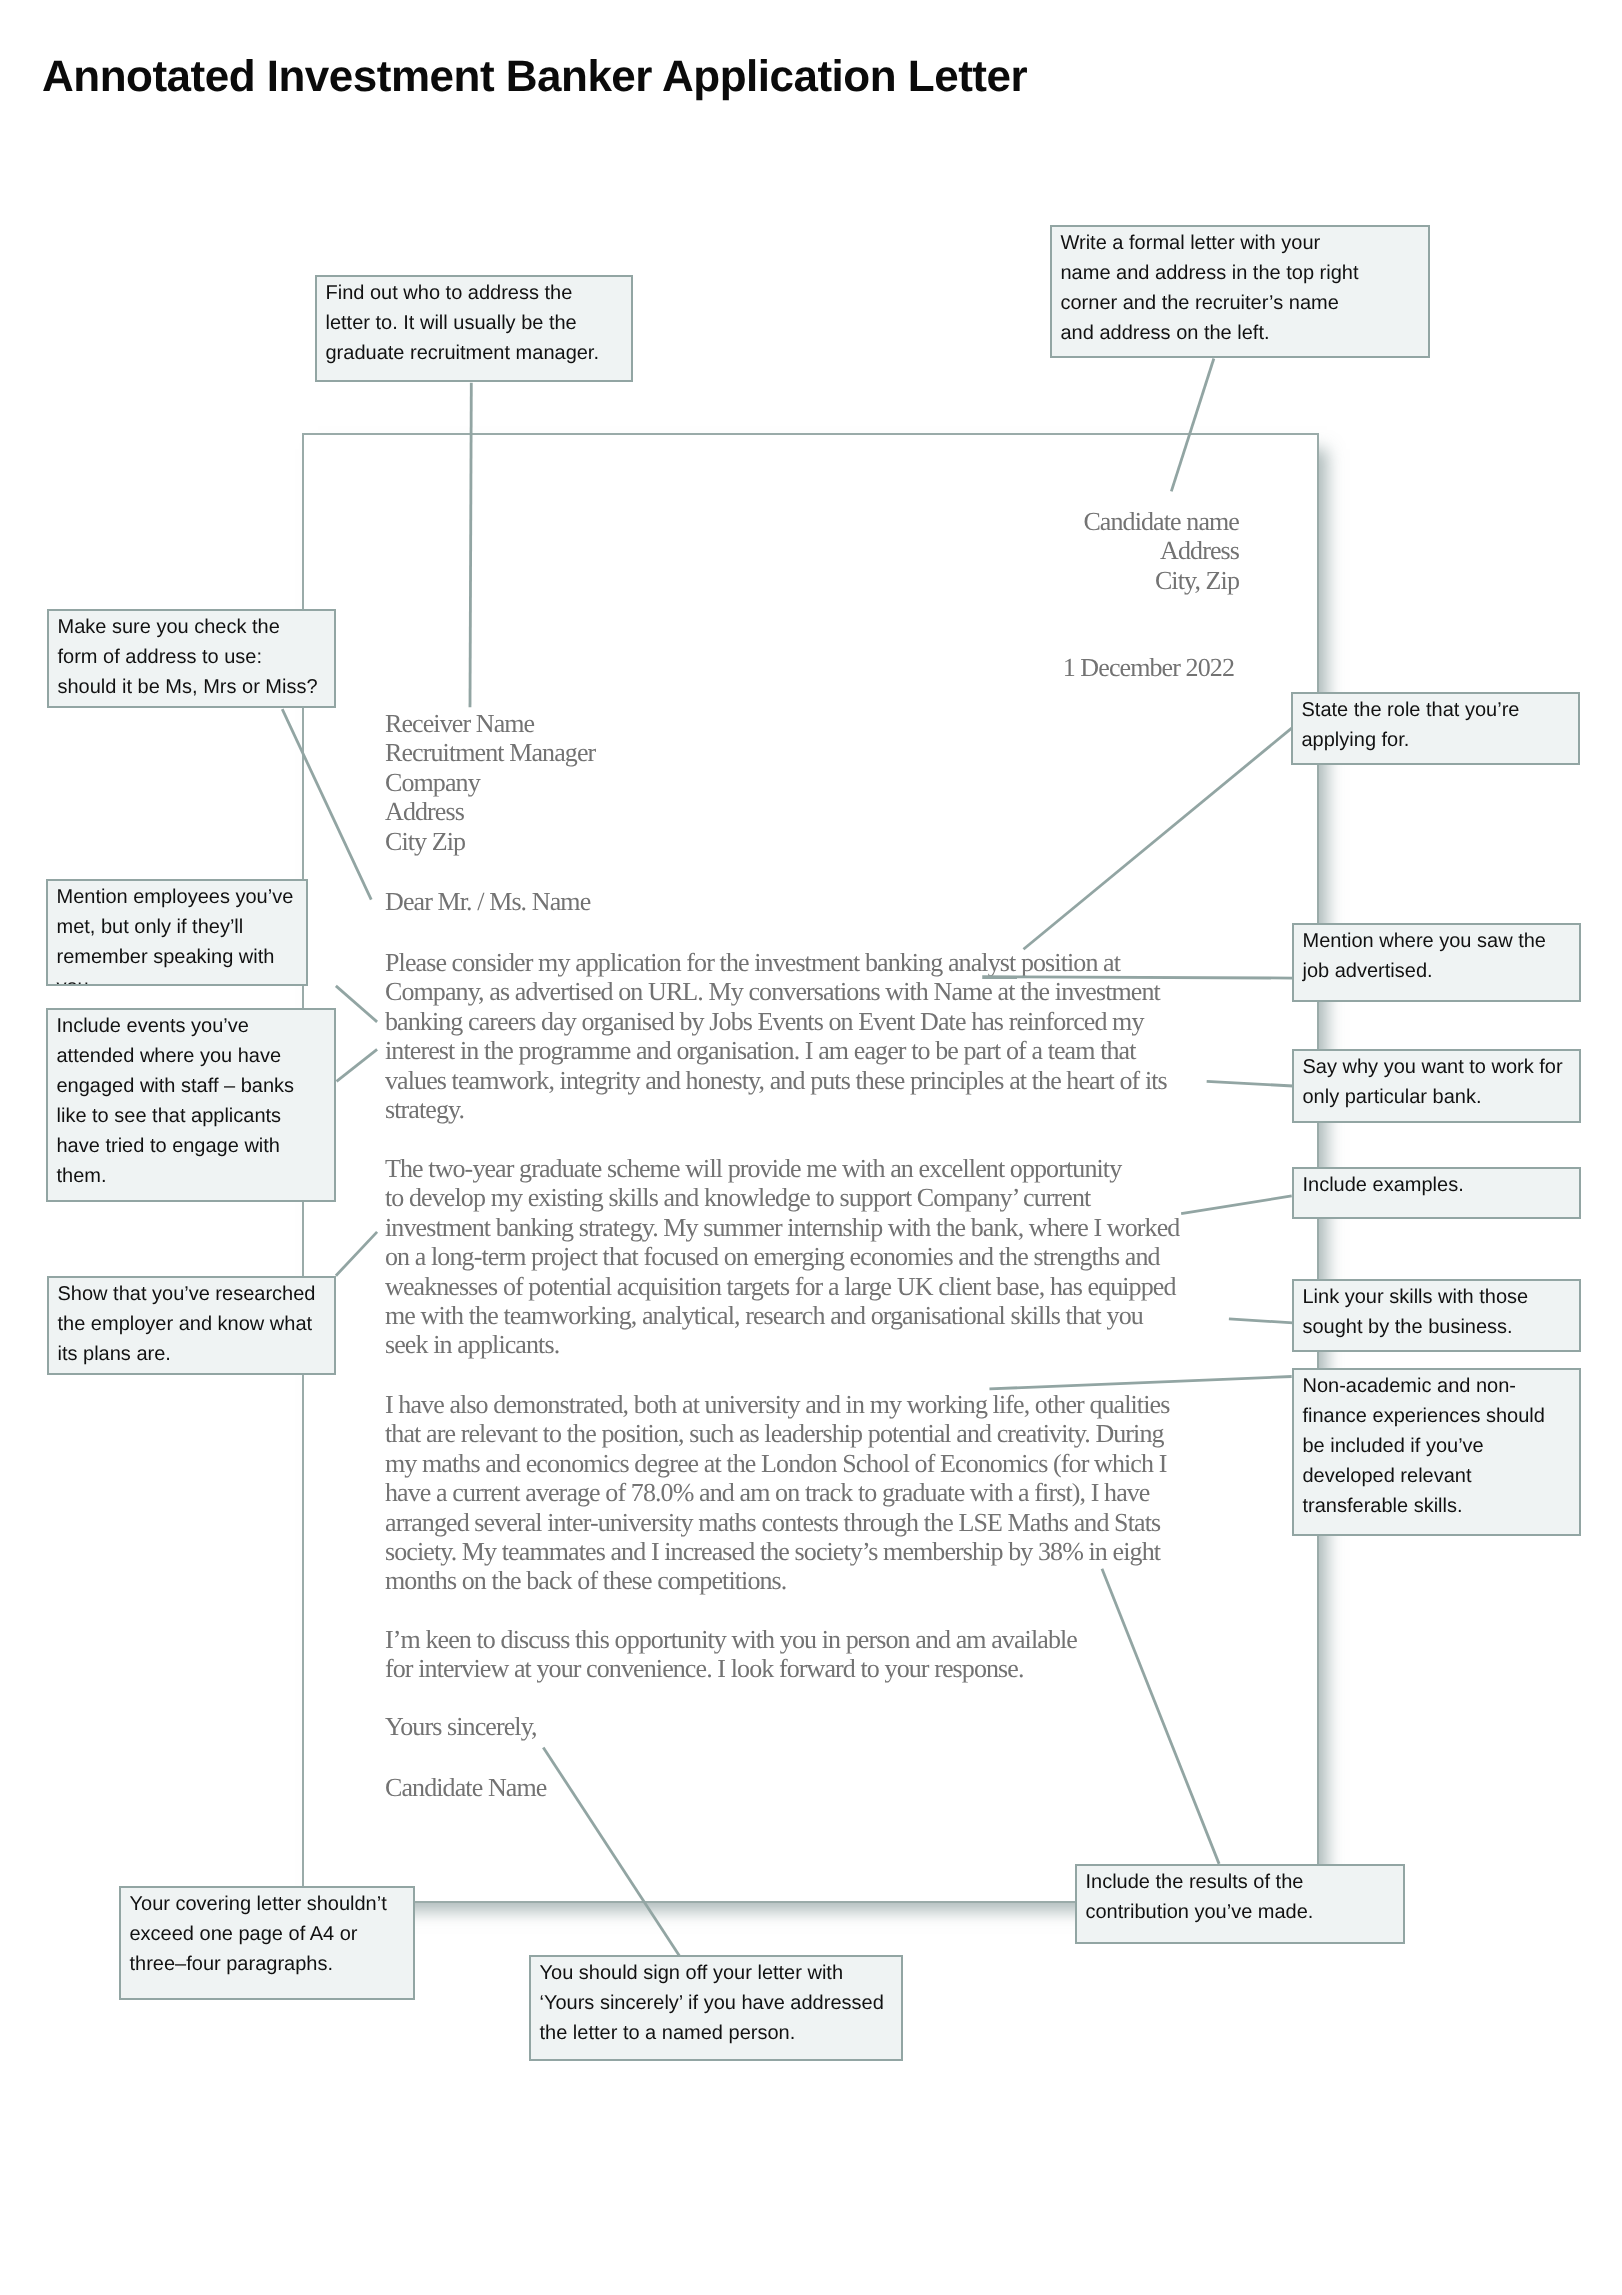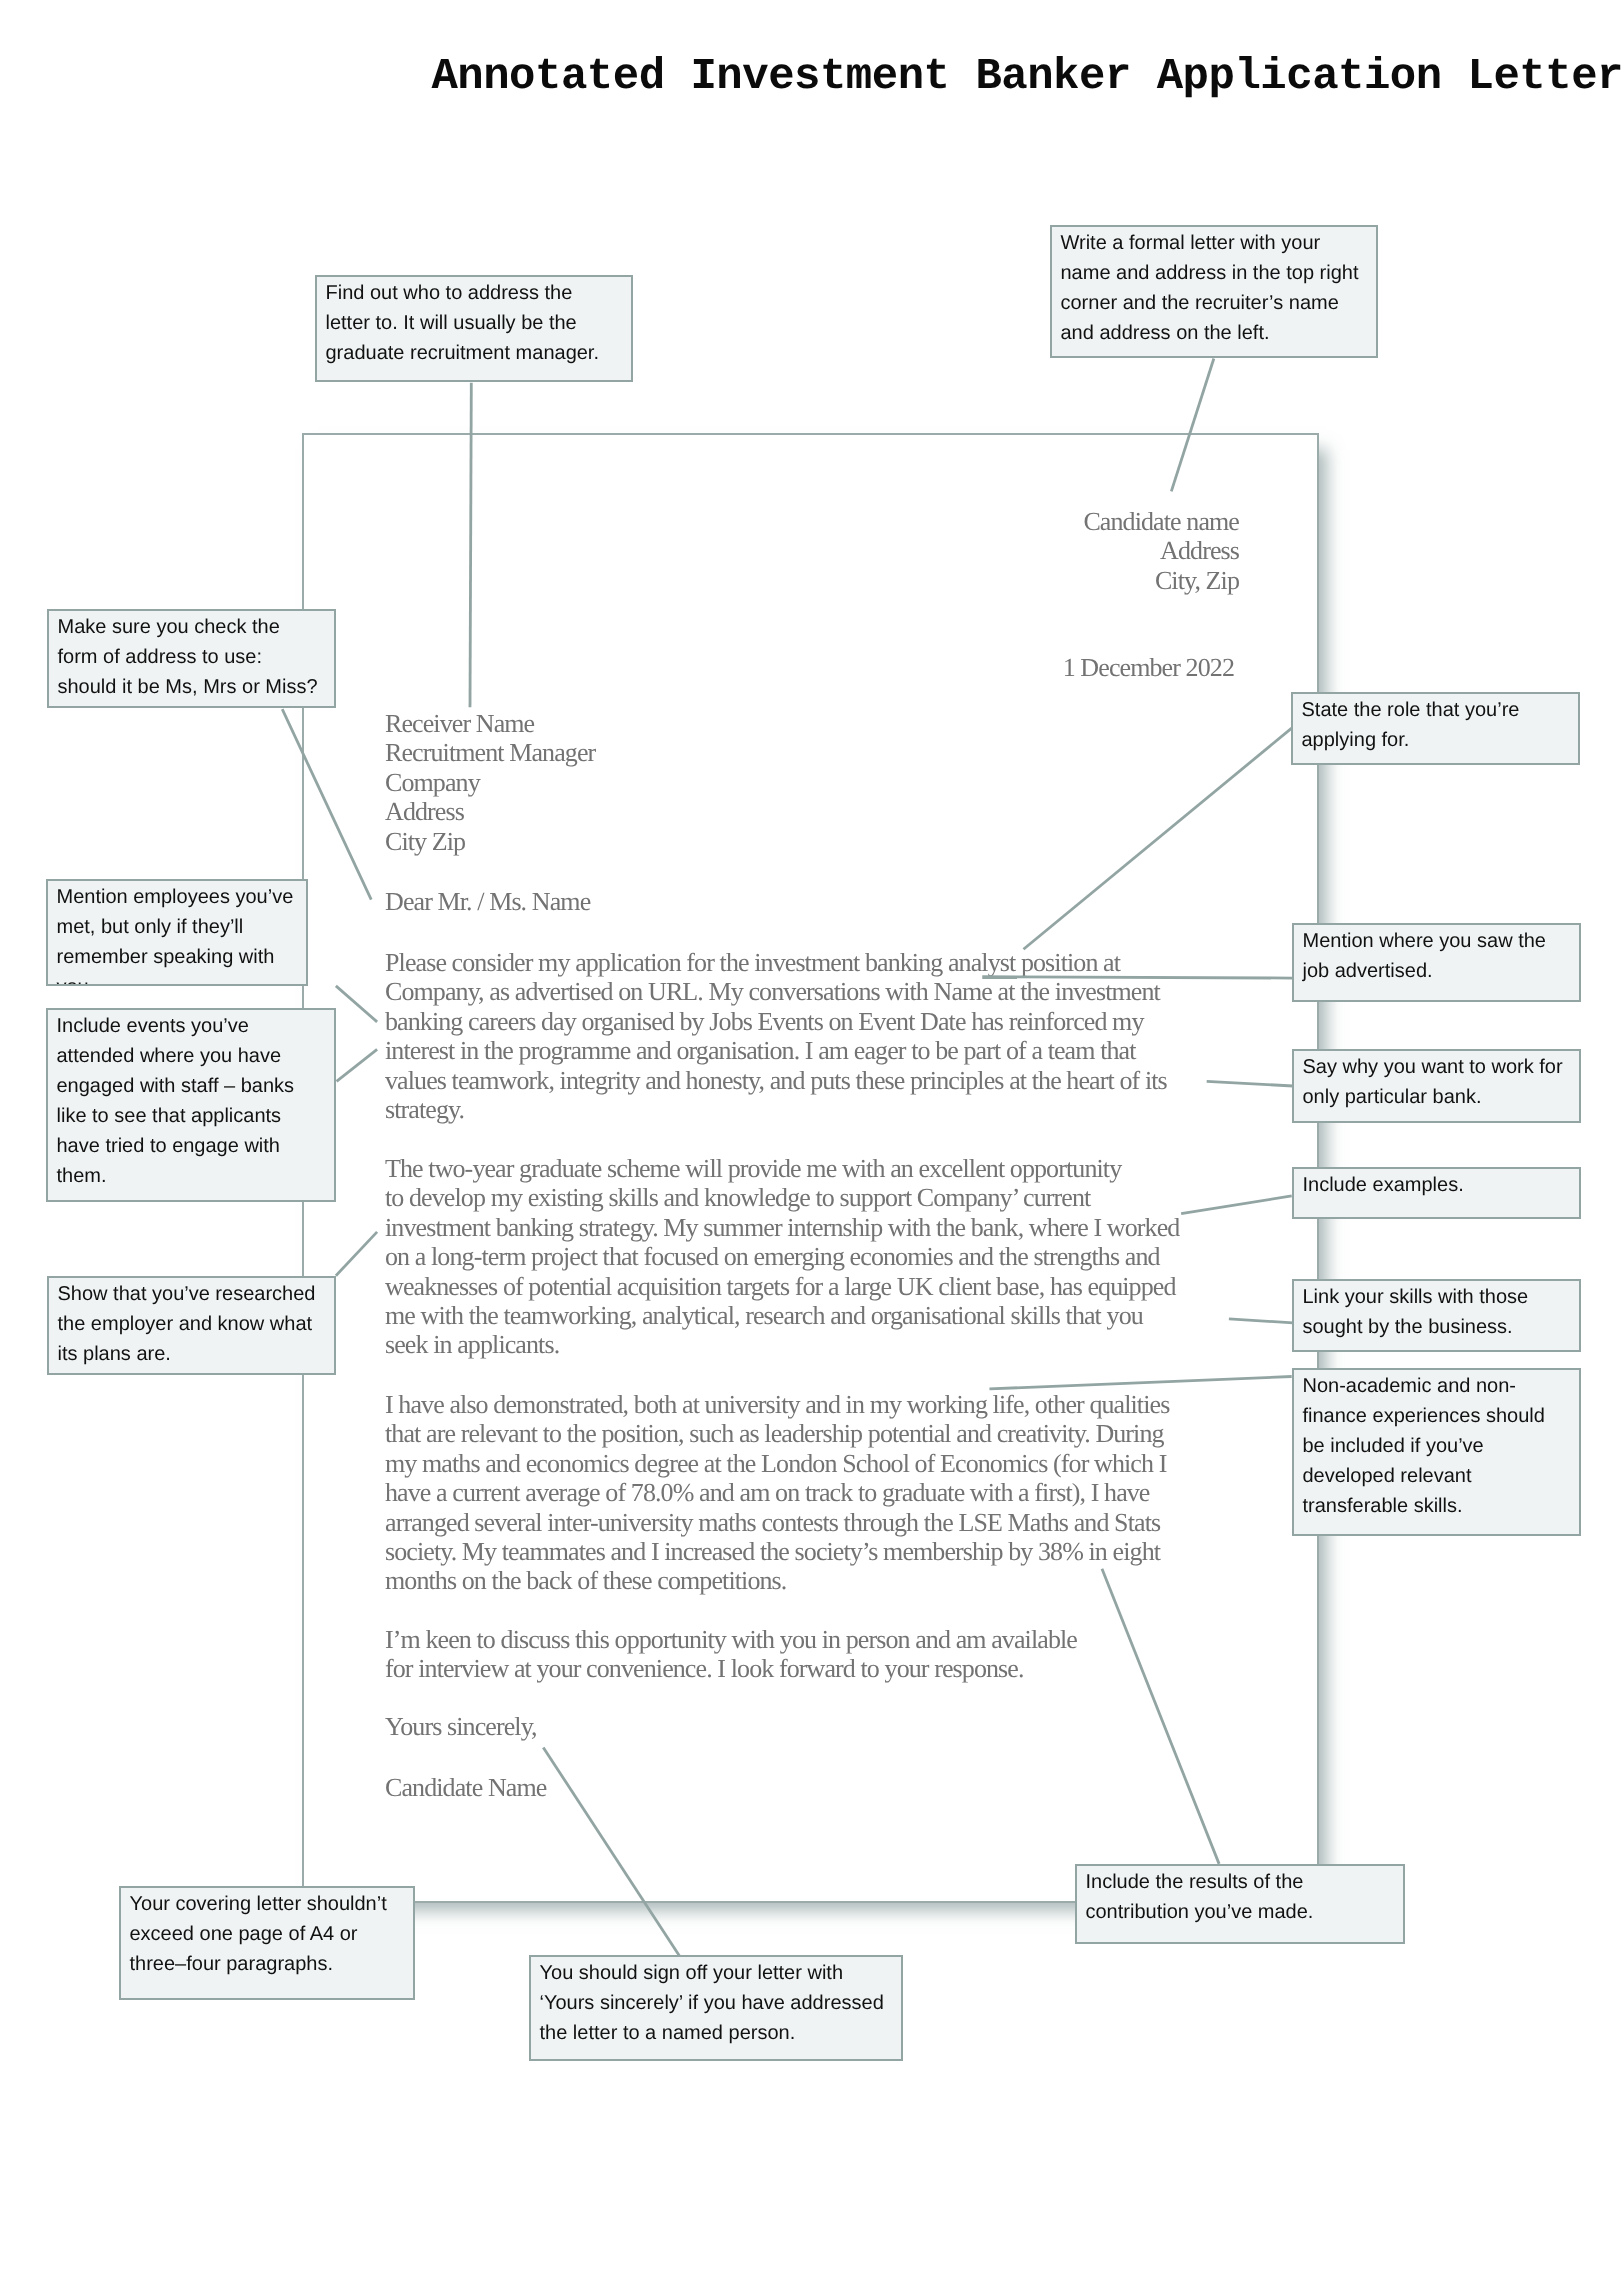--- a/index.html
+++ b/index.html
@@ -1,21 +1,21 @@
 <!DOCTYPE html>
 <html style="font-size:10.5px"><head>
 <meta charset="utf-8">
 <style>
   html,body{margin:0;padding:0;background:#ffffff;}
   body{width:1623px;height:2295px;position:relative;overflow:hidden;
        font-family:"Liberation Sans",sans-serif;-webkit-font-smoothing:antialiased;
        text-rendering:geometricPrecision;}
   .doc-title,.ltr,.callout,.tl{transform:translateZ(0);}
-  .doc-title{position:absolute;left:0;top:51px;width:1623px;padding-left:42px;box-sizing:border-box;text-align:right;
-         font-family:Liberation Mono, monospace;font-weight:bold;font-size:44px;
+  .doc-title{position:absolute;left:0;top:51px;width:1623px;padding-left:42px;box-sizing:border-box;text-align:left;
+         font-family:Liberation Sans, sans-serif;font-weight:bold;font-size:44px;
          line-height:52px;letter-spacing:-0.5px;color:#0b0b0b;}
   .sheet{position:absolute;left:302px;top:433px;width:1017px;height:1470px;
          background:#ffffff;border:2px solid #9aaba9;box-sizing:border-box;}
   .sheet-shadow{position:absolute;left:304px;top:435px;width:1013px;height:1466px;
          box-shadow:11.8px 11.8px 15.7px -2px rgba(96,120,120,0.52);}
   .ltr{position:absolute;font-family:Liberation Serif, serif;font-size:26px;
        letter-spacing:-0.9px;line-height:29.4px;color:#737373;white-space:nowrap;}
   .ltr-right{text-align:right;}
   .tl{display:block;}
   #wires{position:absolute;left:0;top:0;width:1623px;height:2295px;pointer-events:none;}
@@ -90,21 +90,21 @@
 <line x1="1976" y1="2022" x2="1878" y2="2016" stroke="#92a5a3" stroke-width="4.3"></line>
 <line x1="1974" y1="2104" x2="1512" y2="2123" stroke="#92a5a3" stroke-width="4.3"></line>
 <line x1="1684" y1="2398" x2="1863" y2="2849" stroke="#92a5a3" stroke-width="4.3"></line>
 <line x1="830" y1="2671" x2="1041" y2="2994" stroke="#92a5a3" stroke-width="4.3"></line>
 </svg>
 <div class="callout" style="left:315px;top:275px;width:318px;height:107px;">
     <span class="tl">Find out who to address the</span>
     <span class="tl">letter to. It will usually be the</span>
     <span class="tl">graduate recruitment manager.</span>
   </div>
-<div class="callout" style="left:1050px;top:225px;width:328px;height:133px;">
+<div class="callout" style="left:1050px;top:225px;width:380px;height:133px;">
     <span class="tl">Write a formal letter with your</span>
     <span class="tl">name and address in the top right</span>
     <span class="tl">corner and the recruiter’s name</span>
     <span class="tl">and address on the left.</span>
   </div>
 <div class="callout" style="left:47px;top:609px;width:289px;height:99px;">
     <span class="tl">Make sure you check the</span>
     <span class="tl">form of address to use:</span>
     <span class="tl">should it be Ms, Mrs or Miss?</span>
   </div>

